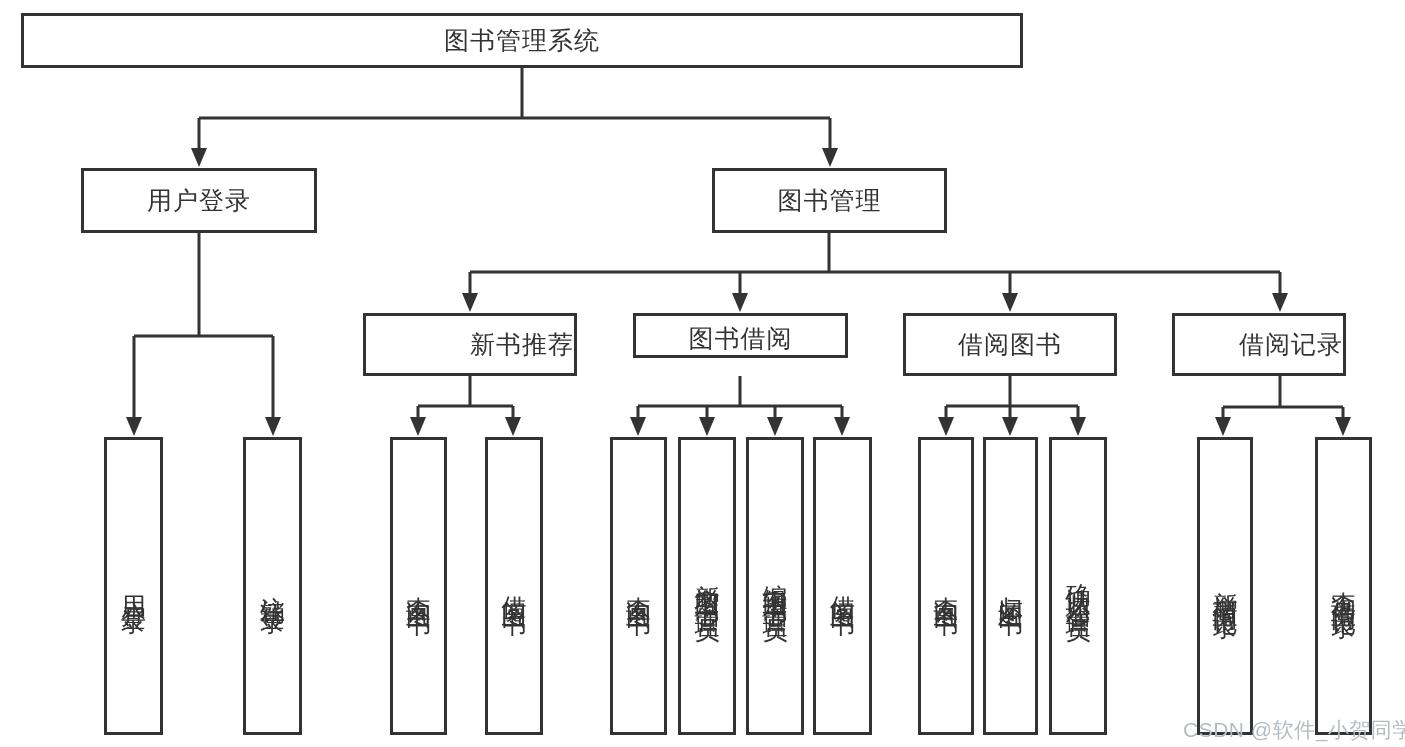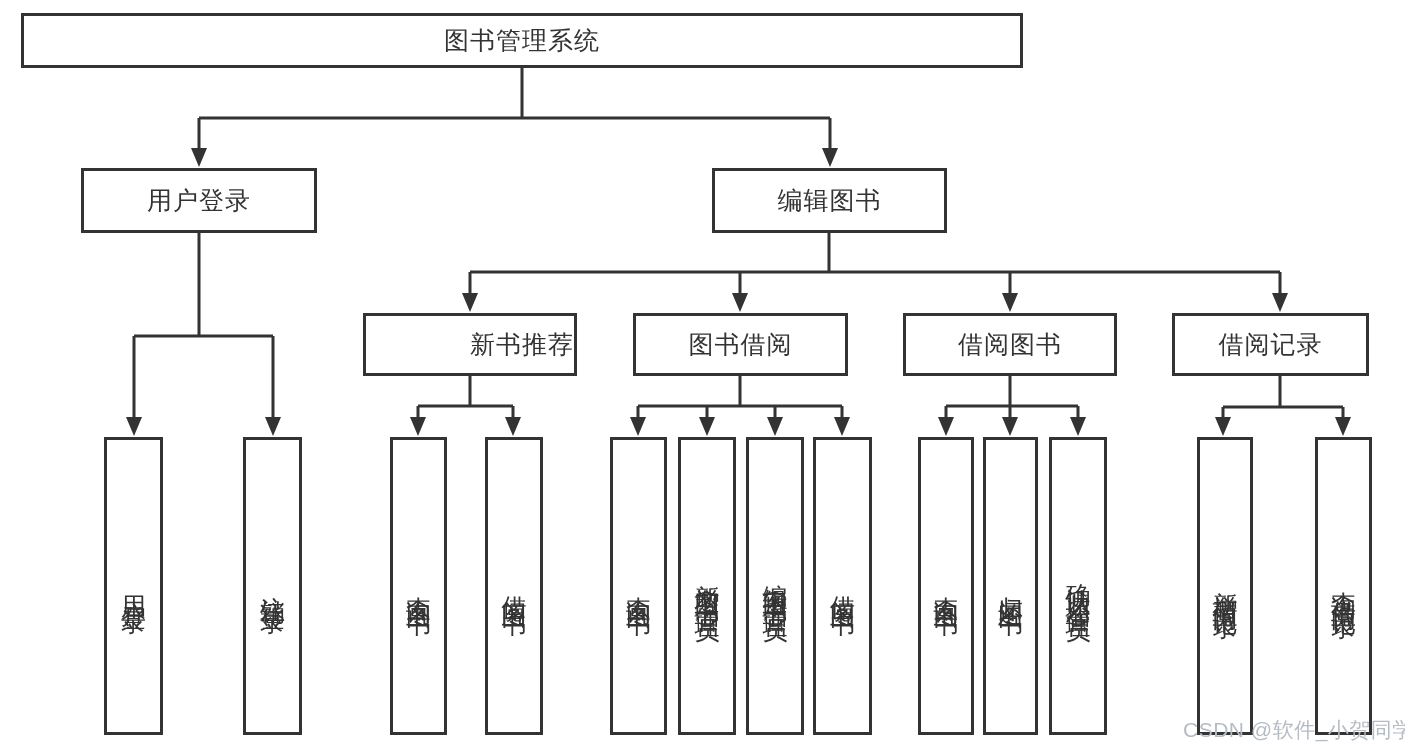--- a/index.html
+++ b/index.html
@@ -42,23 +42,23 @@
     text-orientation: mixed;
     letter-spacing: 5px;
     line-height: 1;
     white-space: nowrap;
   }
   
   .root-box        { left: 21px;   top: 13px;  width: 1002px; height: 55px; }
   .user-login-box  { left: 81px;   top: 168px; width: 236px;  height: 65px; }
   .book-mgmt-box   { left: 712px;  top: 168px; width: 235px;  height: 65px; }
   .new-rec-box     { left: 363px;  top: 313px; width: 214px;  height: 63px; justify-content: flex-end; }
-  .borrow-box      { left: 633px;  top: 313px; width: 215px;  height: 63px; }
+  .borrow-box      { left: 633px;  top: 313px; width: 215px;  height: 45px; align-items: flex-end; }
   .current-box     { left: 903px;  top: 313px; width: 214px;  height: 63px; }
-  .records-box     { left: 1172px; top: 313px; width: 197px;  height: 63px; }
+  .records-box     { left: 1172px; top: 313px; width: 174px;  height: 63px; justify-content: flex-end; }
   
   .leaf { top: 437px; height: 298px; }
   .leaf-1  { left: 104px;  width: 59px; }
   .leaf-2  { left: 243px;  width: 59px; }
   .leaf-3  { left: 390px;  width: 57px; }
   .leaf-4  { left: 485px;  width: 58px; }
   .leaf-5  { left: 610px;  width: 57px; }
   .leaf-6  { left: 678px;  width: 58px; }
   .leaf-7  { left: 746px;  width: 58px; }
   .leaf-8  { left: 813px;  width: 59px; }
@@ -143,21 +143,21 @@
   </svg>
 
   <div class="box root-box">
     <span>图书管理系统</span>
   </div>
 
   <div class="box user-login-box">
     <span>用户登录</span>
   </div>
   <div class="box book-mgmt-box">
-    <span>编辑图书</span>
+    <span>图书管理</span>
   </div>
 
   <div class="box new-rec-box">
     <span>新书推荐</span>
   </div>
   <div class="box borrow-box">
     <span>图书借阅</span>
   </div>
   <div class="box current-box">
     <span>借阅图书</span>

